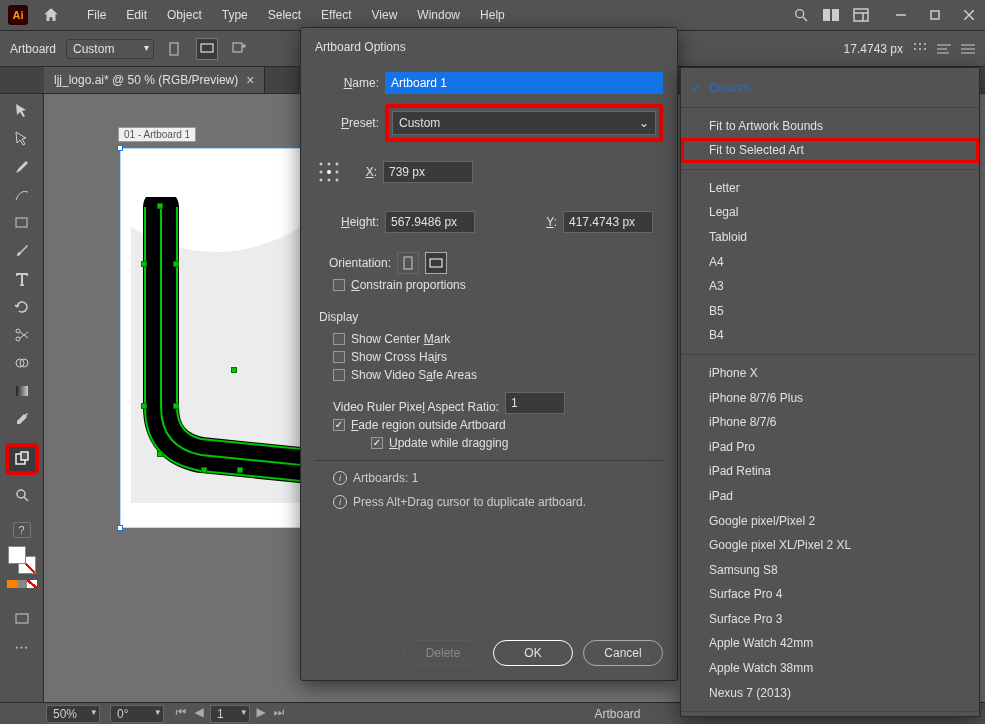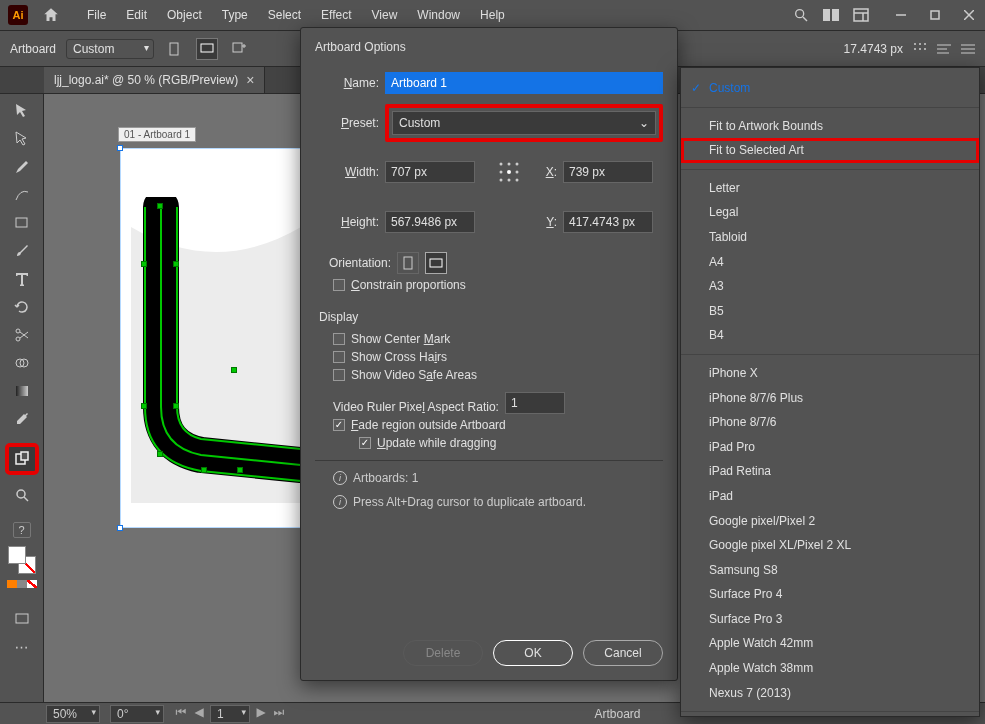--- a/index.html
+++ b/index.html
@@ -62,21 +62,21 @@
   .preset-select { width: 100%; background:#3a3a3a; border:1px solid #666; color:#e0e0e0; padding: 4px 6px; display:flex; justify-content:space-between; align-items:center; }
   .field-grid { display:flex; gap: 20px; margin: 2px 0 10px; }
   .field-col { display: flex; align-items: center; gap: 6px;}
   .field-col .lbl { width: 64px; text-align: right; }
   .field-small .lbl { width: 14px; text-align: right; }
   .num-input { width: 90px; background:#3a3a3a; border:1px solid #666; color:#e0e0e0; padding: 3px 5px; }
   .link-icon { width: 28px; height: 40px; color: #ccc; display:flex; align-items:center; justify-content:center; }
   .orient-btn { width: 22px; height: 22px; border: 1px solid #666; display:flex; align-items:center; justify-content:center; }
   .orient-btn.active { background:#3a3a3a; border-color:#aaa; }
   .check-row { display:flex; align-items:center; gap:6px; margin: 4px 0 4px 18px; }
-  .check-row.indent { margin-left: 44px; }
+  .check-row.indent { margin-left: 56px; }
   .checkbox { width:12px; height:12px; border:1px solid #999; background:#5a5a5a; display:inline-flex; align-items:center; justify-content:center;}
   .checkbox.checked::after { content:"✓"; color:#fff; font-size:10px; line-height:1; }
   .section-title { color:#e0e0e0; margin: 18px 0 8px 4px; }
   .hr { height:1px; background:#3a3a3a; margin: 10px 0; }
   .aspect-row { display:flex; align-items:flex-end; gap:6px; margin: 10px 0 0 18px;}
   .info-row { display:flex; align-items:center; gap:6px; margin: 10px 0 0 18px; color:#ccc;}
   .info-icon { width:14px; height:14px; border:1.5px solid #ccc; border-radius:50%; display:inline-flex; align-items:center; justify-content:center; font-size:9px; font-style:italic;}
   .dialog-buttons { display:flex; justify-content:flex-end; gap:10px; padding: 14px; }
   .btn { min-width: 80px; padding: 5px 16px; border:1px solid #aaa; border-radius: 14px; color:#e0e0e0; background:transparent; text-align:center; }
   .btn.primary { border-color:#fff; }
@@ -366,24 +366,20 @@
     <div class="form-row">
       <span class="form-label"><u>P</u>reset:</span>
       <div class="preset-wrap">
         <div class="preset-select">
           <span>Custom</span>
           <span>⌄</span>
         </div>
       </div>
     </div>
     <div class="field-grid">
-      <div class="field-col">
-          <span class="lbl"><u>W</u>idth:</span>
-          <div class="num-input">707 px</div>
-        </div>
       <div class="link-icon">
           <svg width="22" height="22" fill="#ccc">
             <circle cx="3" cy="3" r="1.5"></circle>
             <circle cx="11" cy="3" r="1.5"></circle>
             <circle cx="19" cy="3" r="1.5"></circle>
             <circle cx="3" cy="11" r="1.5"></circle>
             <circle cx="11" cy="11" r="2" fill="#fff"></circle>
             <circle cx="19" cy="11" r="1.5"></circle>
             <circle cx="3" cy="19" r="1.5"></circle>
             <circle cx="11" cy="19" r="1.5"></circle>

